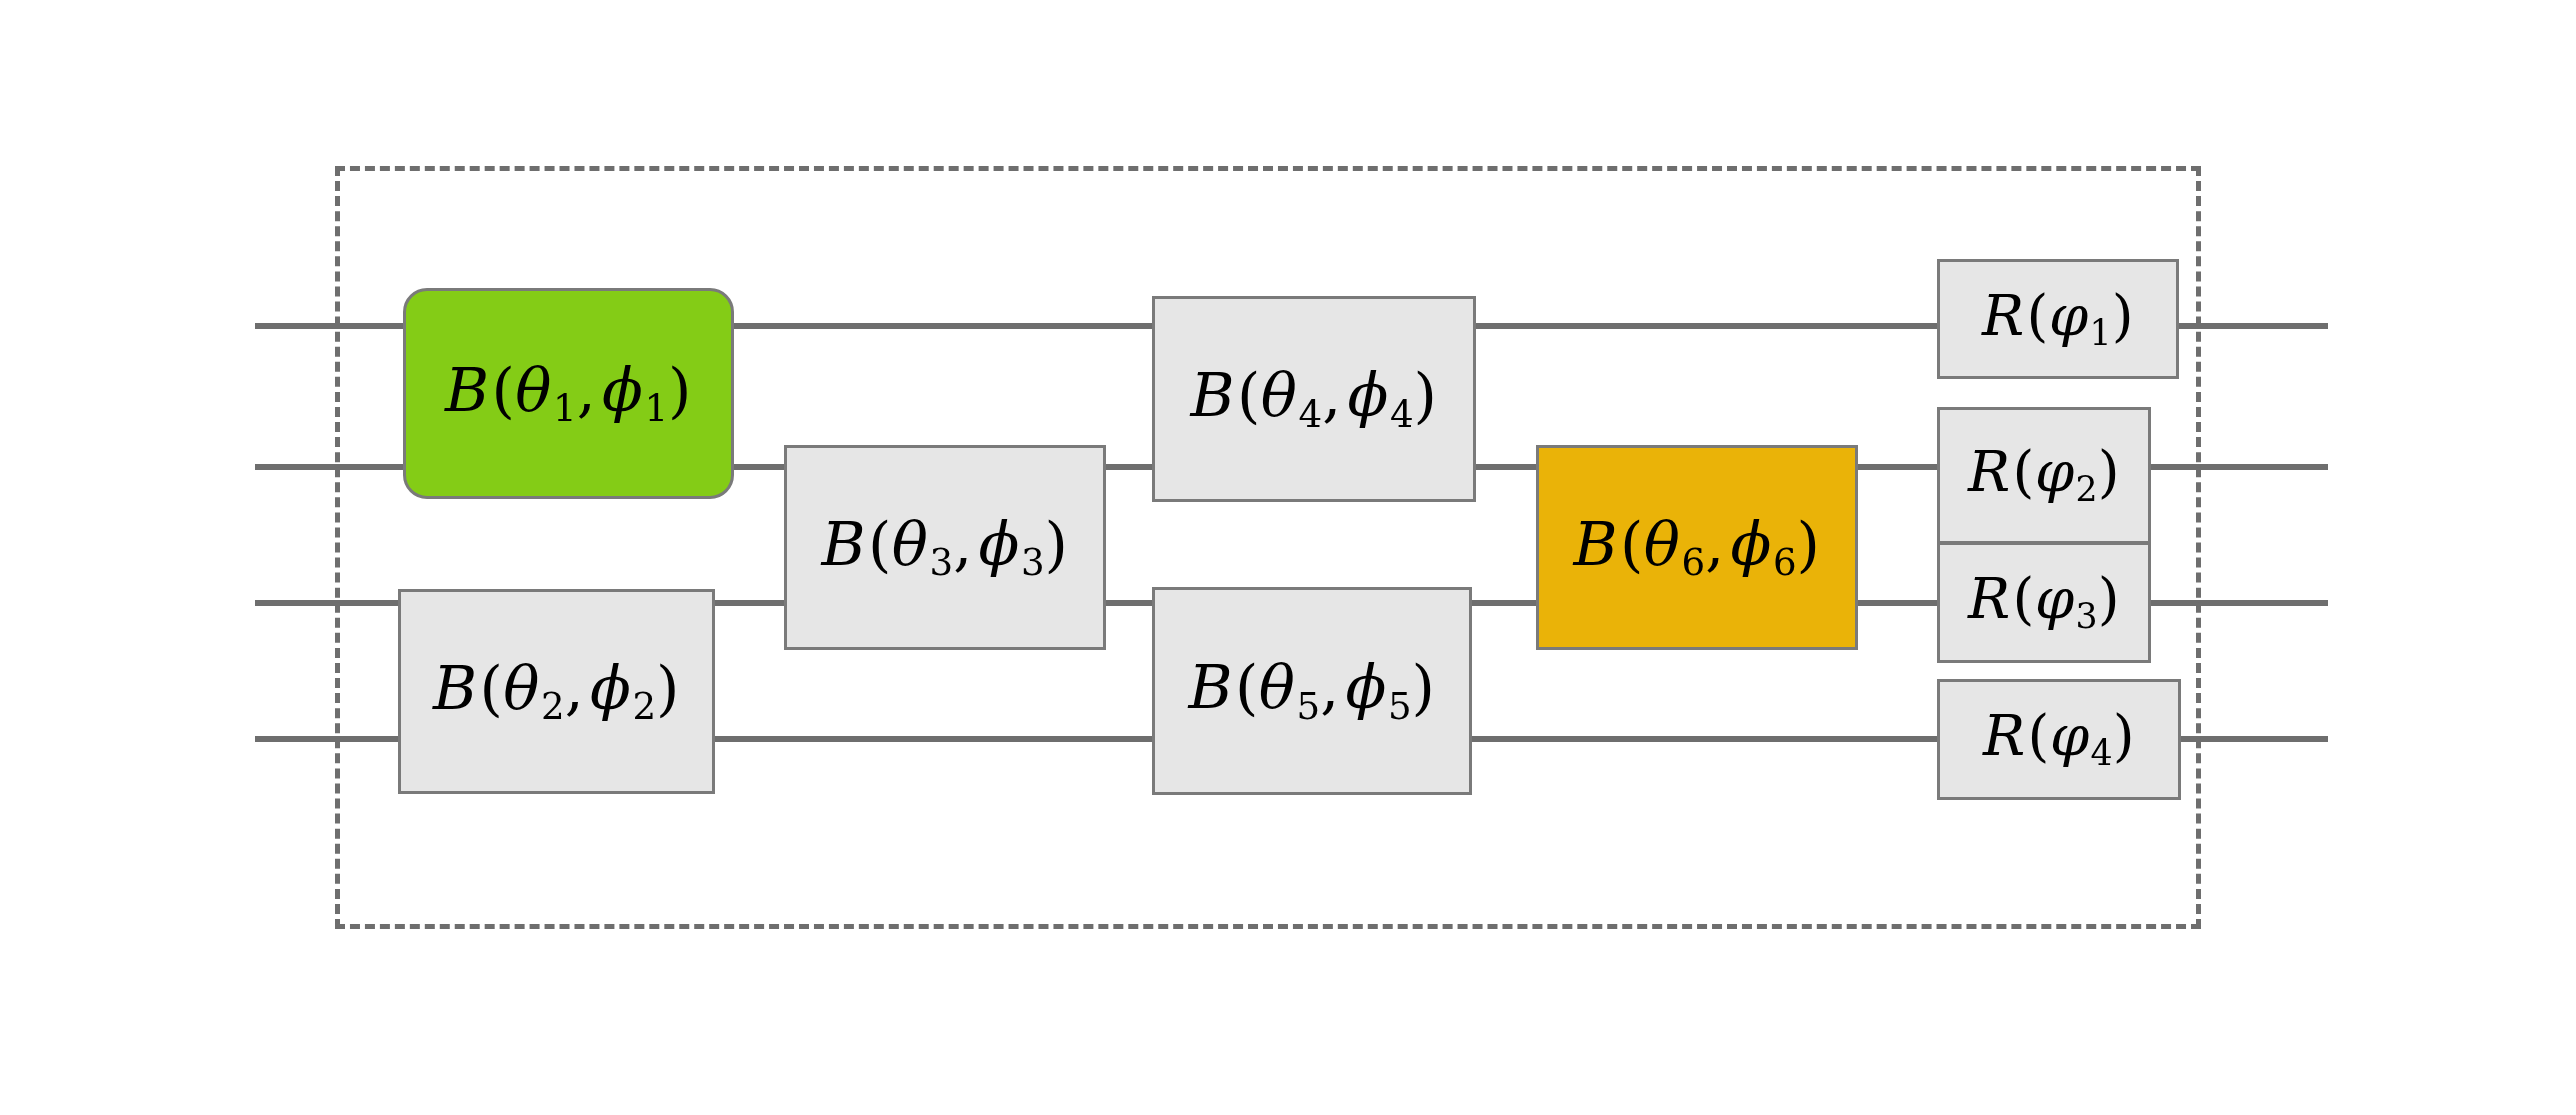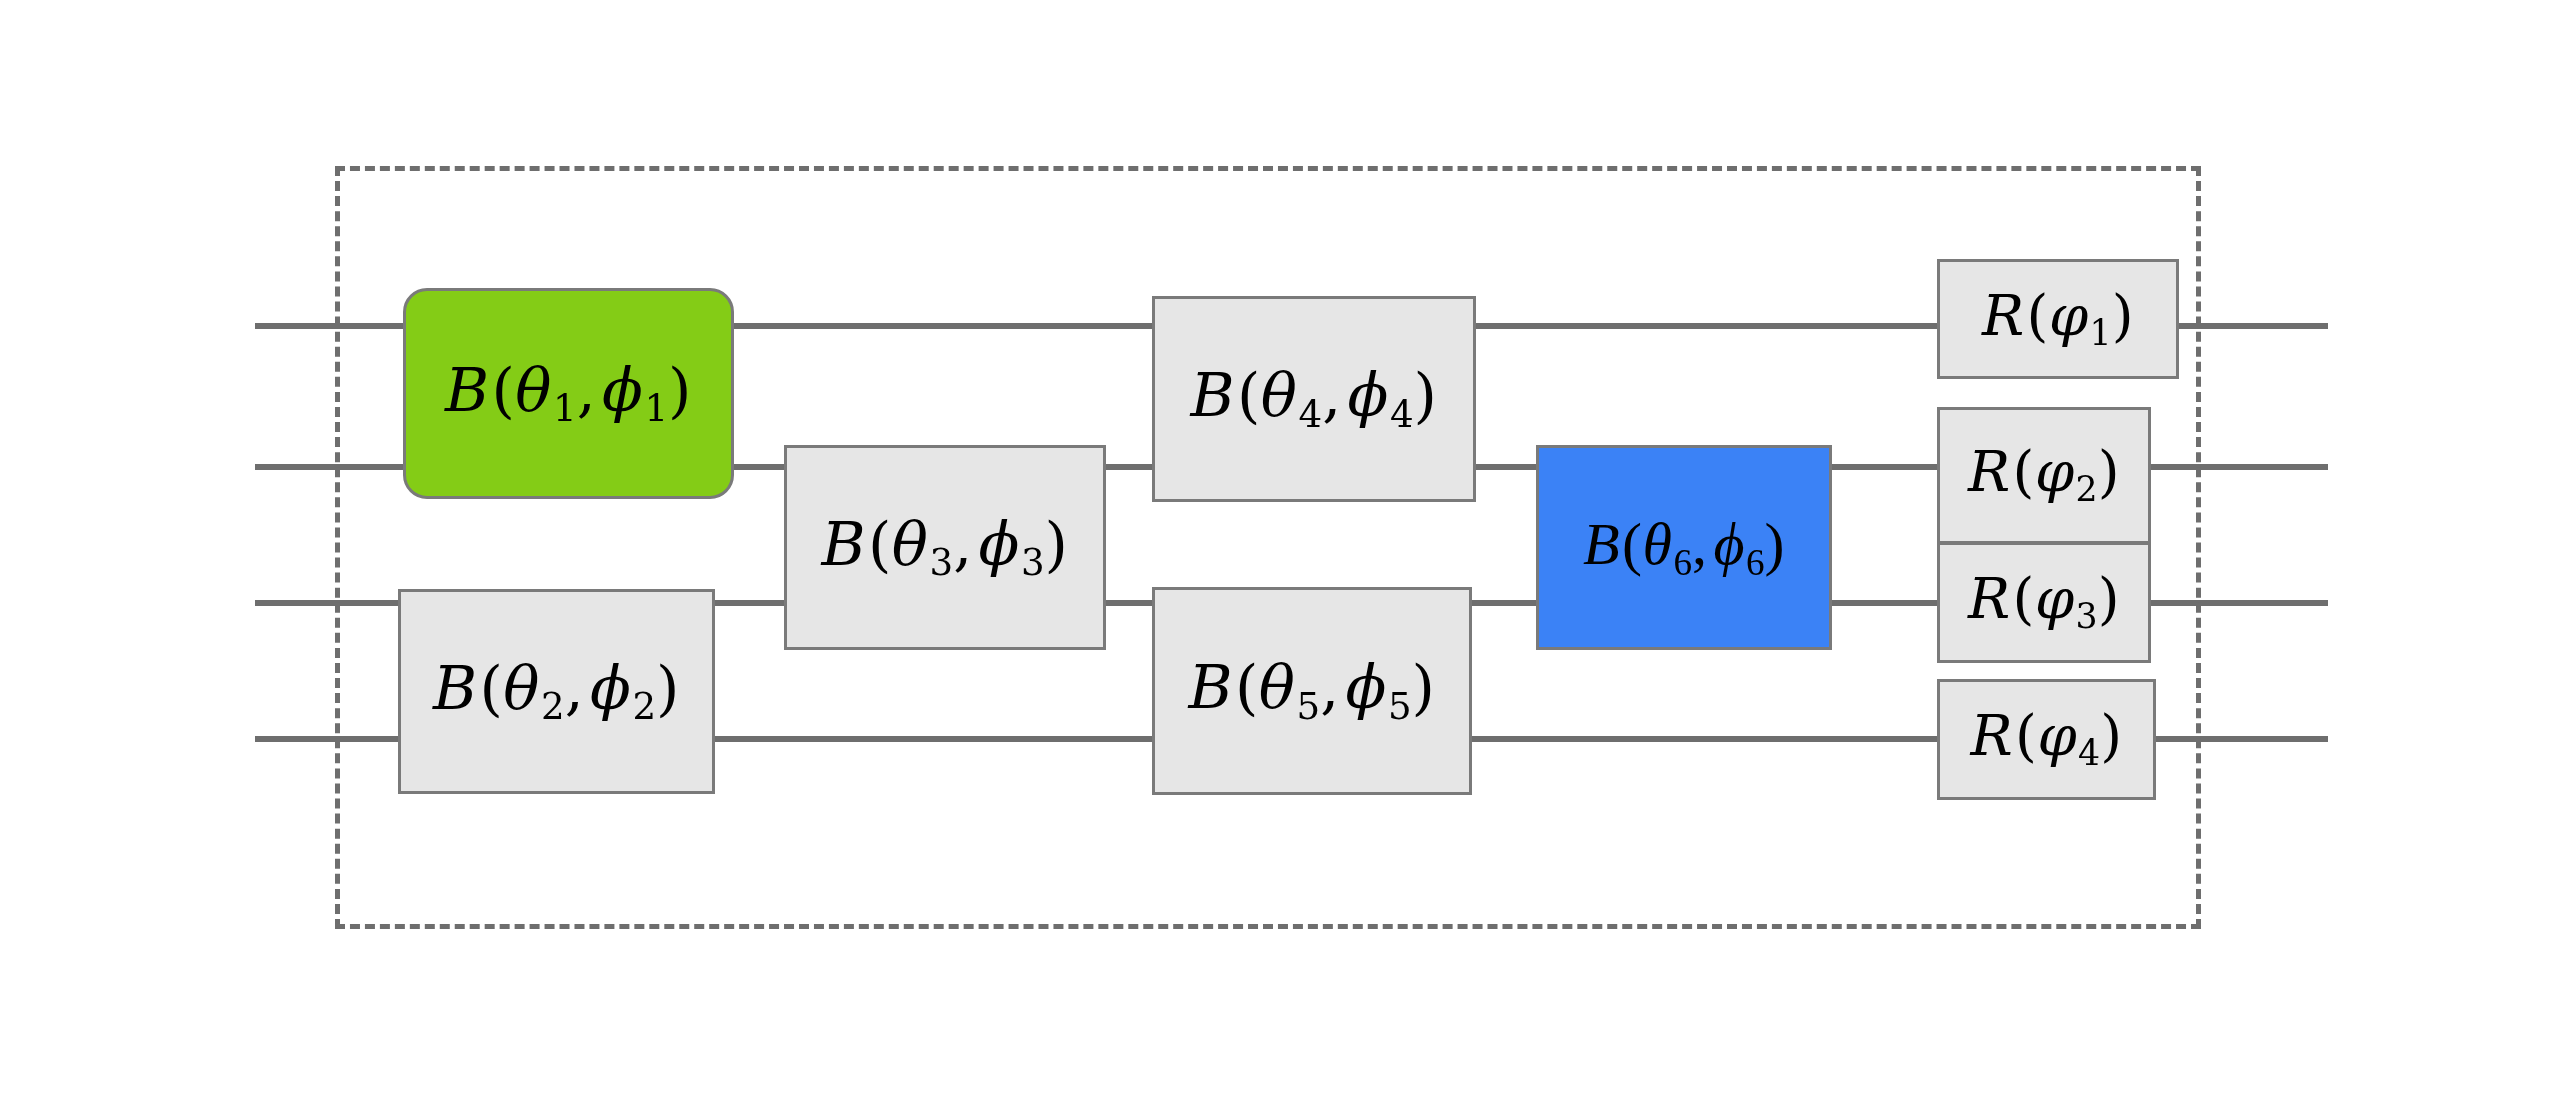--- a/index.html
+++ b/index.html
@@ -98,21 +98,21 @@
       <span class="gname">B</span><span class="paren">(</span><span>θ</span><span class="sub">4</span><span class="comma">,</span><span>ϕ</span><span class="sub">4</span><span class="paren">)</span>
     </span>
   </div>
 
   <div class="gate gate-b" id="gate-b5" title="B(θ₅, ϕ₅)" style="left: 1152px; top: 587px; width: 320px; height: 208px; background: rgb(230, 230, 230); border-color: rgb(122, 122, 122);">
     <span class="gate-label">
       <span class="gname">B</span><span class="paren">(</span><span>θ</span><span class="sub">5</span><span class="comma">,</span><span>ϕ</span><span class="sub">5</span><span class="paren">)</span>
     </span>
   </div>
 
-  <div class="gate gate-b" id="gate-b6" title="B(θ₆, ϕ₆)" style="left: 1536px; top: 445px; width: 296px; height: 205px; background: #3b82f6; border-color: rgb(122, 122, 122); font-family: Liberation Serif, serif;">
+  <div class="gate gate-b" id="gate-b6" title="B(θ₆, ϕ₆)" style="left: 1536px; top: 445px; width: 322px; height: 205px; background: #eab308; border-color: rgb(122, 122, 122);">
     <span class="gate-label">
       <span class="gname">B</span><span class="paren">(</span><span>θ</span><span class="sub">6</span><span class="comma">,</span><span>ϕ</span><span class="sub">6</span><span class="paren">)</span>
     </span>
   </div>
 
   <div class="gate gate-r" id="gate-r1" title="R(φ₁)" style="left: 1937px; top: 259px; width: 242px; height: 120px; background: rgb(230, 230, 230); border-color: rgb(122, 122, 122);">
     <span class="gate-label">
       <span class="gname">R</span><span class="paren">(</span><span>φ</span><span class="sub">1</span><span class="paren">)</span>
     </span>
   </div>
@@ -122,20 +122,20 @@
       <span class="gname">R</span><span class="paren">(</span><span>φ</span><span class="sub">2</span><span class="paren">)</span>
     </span>
   </div>
 
   <div class="gate gate-r" id="gate-r3" title="R(φ₃)" style="left: 1937px; top: 542px; width: 214px; height: 121px; background: rgb(230, 230, 230); border-color: rgb(122, 122, 122);">
     <span class="gate-label">
       <span class="gname">R</span><span class="paren">(</span><span>φ</span><span class="sub">3</span><span class="paren">)</span>
     </span>
   </div>
 
-  <div class="gate gate-r" id="gate-r4" title="R(φ₄)" style="left: 1937px; top: 679px; width: 219px; height: 121px; background: rgb(230, 230, 230); border-color: rgb(122, 122, 122);">
+  <div class="gate gate-r" id="gate-r4" title="R(φ₄)" style="left: 1937px; top: 679px; width: 244px; height: 121px; background: rgb(230, 230, 230); border-color: rgb(122, 122, 122);">
     <span class="gate-label">
       <span class="gname">R</span><span class="paren">(</span><span>φ</span><span class="sub">4</span><span class="paren">)</span>
     </span>
   </div>
 
 </div>
 
 
 </body></html>

